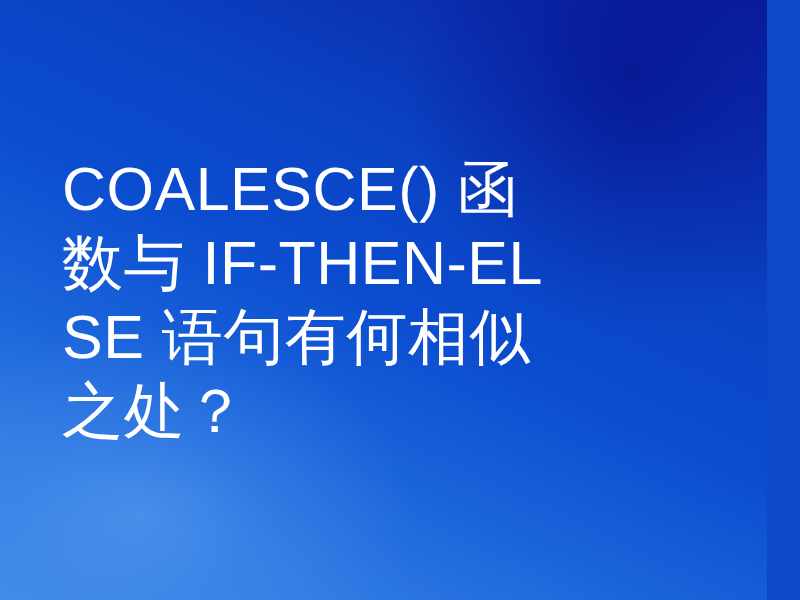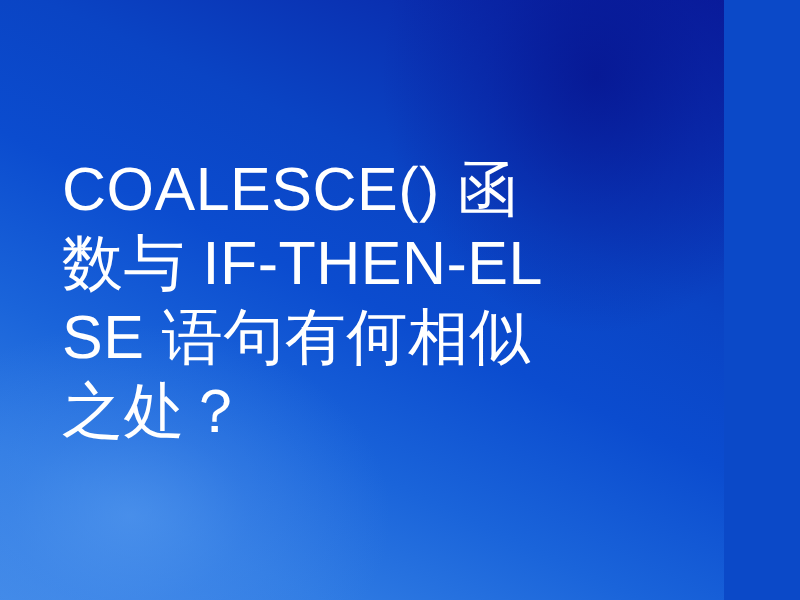--- a/index.html
+++ b/index.html
@@ -25,20 +25,21 @@
     background-color: #0c45c2;
     background-image:
       linear-gradient(205deg,
           #0a1c9c 0%,
           #0a2fb0 16%,
           #0a44c4 34%,
           #0b4ccf 50%,
           #1a64da 68%,
           #2f7be3 84%,
           #4089e8 100%);
+    padding-left: 43px;
   }
 
   
   #gradient-bloom-left {
     position: absolute;
     left: -18%;
     top: 38%;
     width: 90%;
     height: 80%;
     pointer-events: none;

